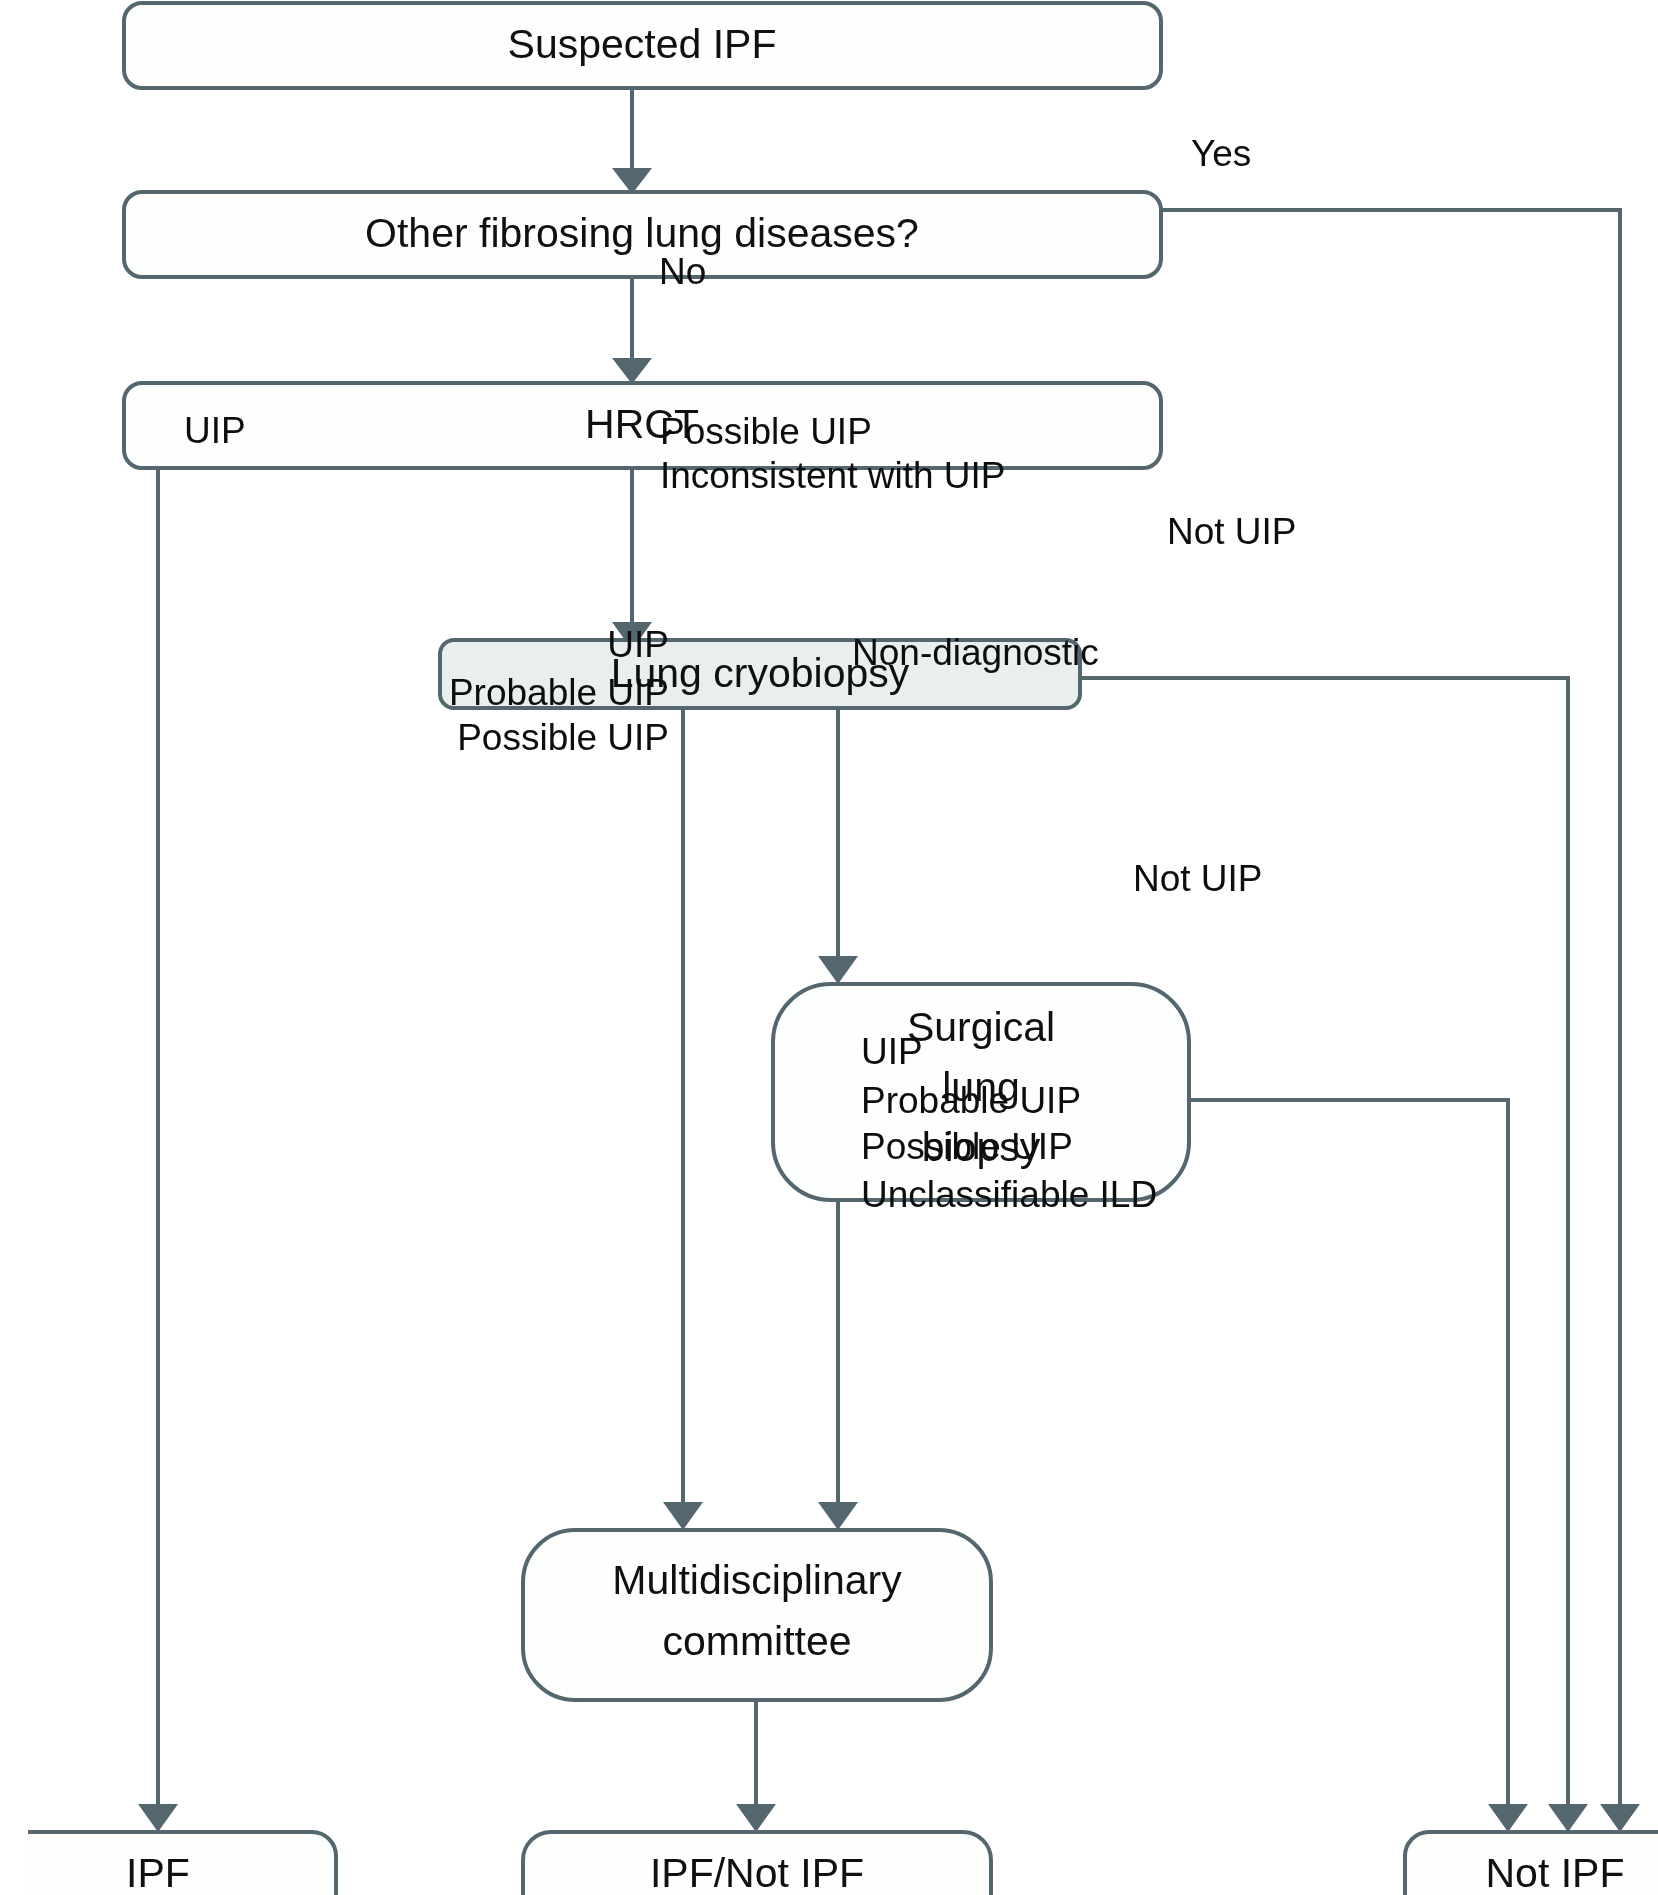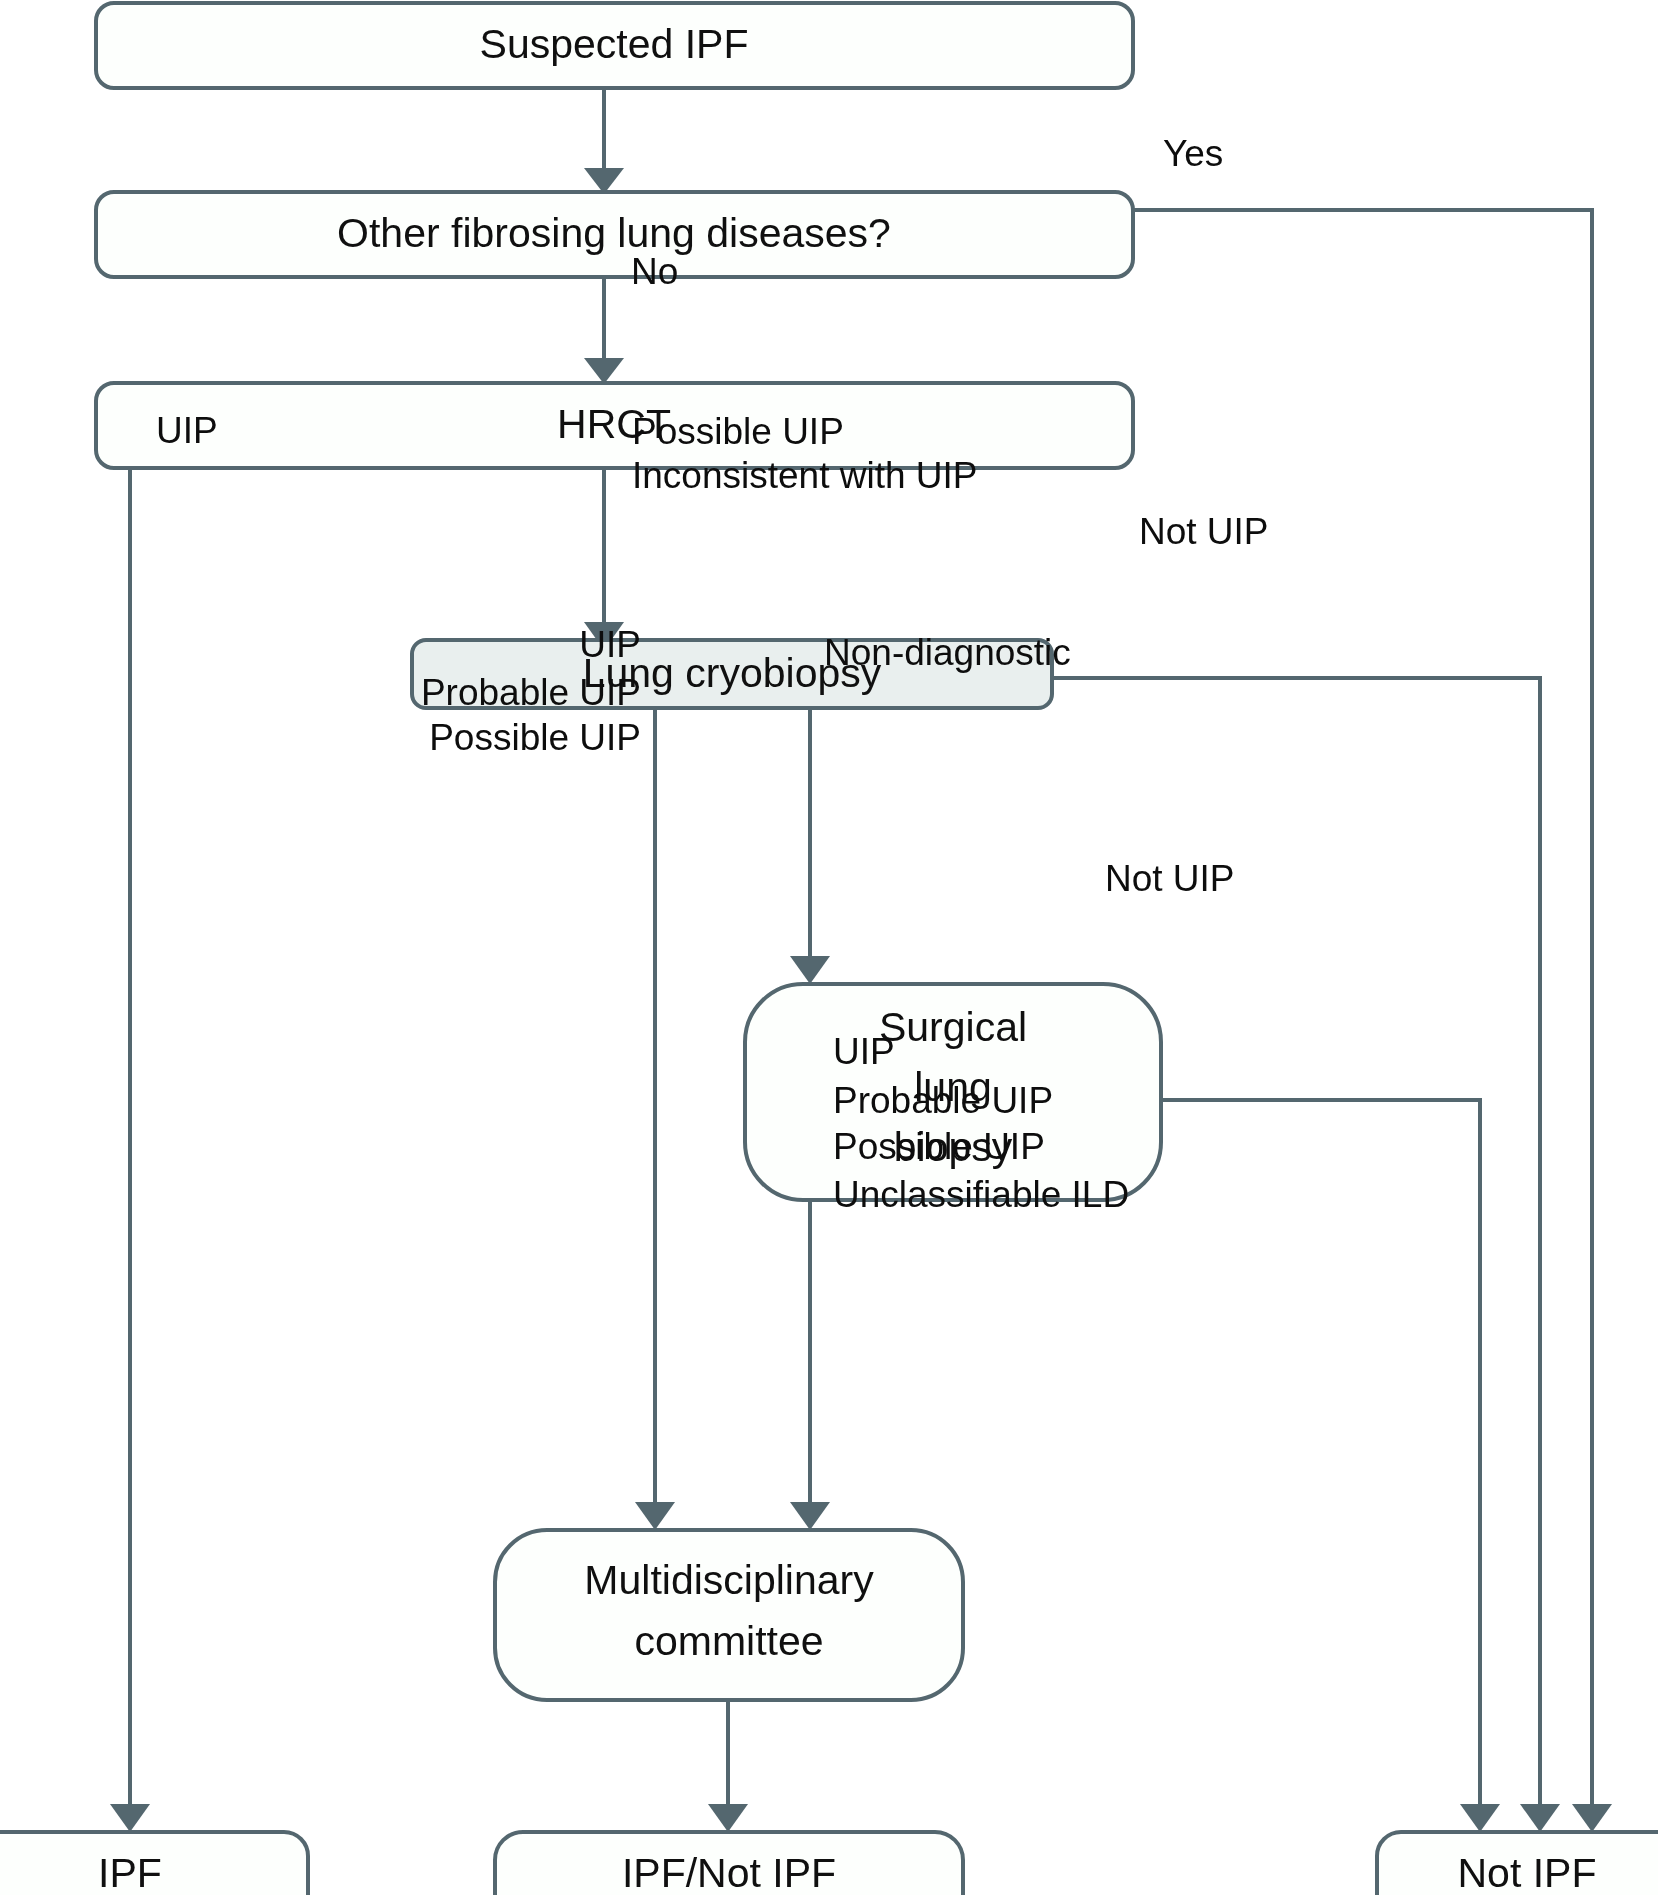--- a/index.html
+++ b/index.html
@@ -10,20 +10,21 @@
   body {
     width: 1658px;
     height: 1895px;
     font-family: "Liberation Sans", sans-serif;
     overflow: hidden;
   }
   #flowchart-root {
     position: relative;
     width: 1537px;
     height: 1895px;
+    padding-left: 28px;
   }
   svg#flow-svg {
     display: block;
     width: 1658px;
     height: 1895px;
   }
   .node-box {
     fill: #fdfffd;
     stroke: #54676f;
     stroke-width: 4;

